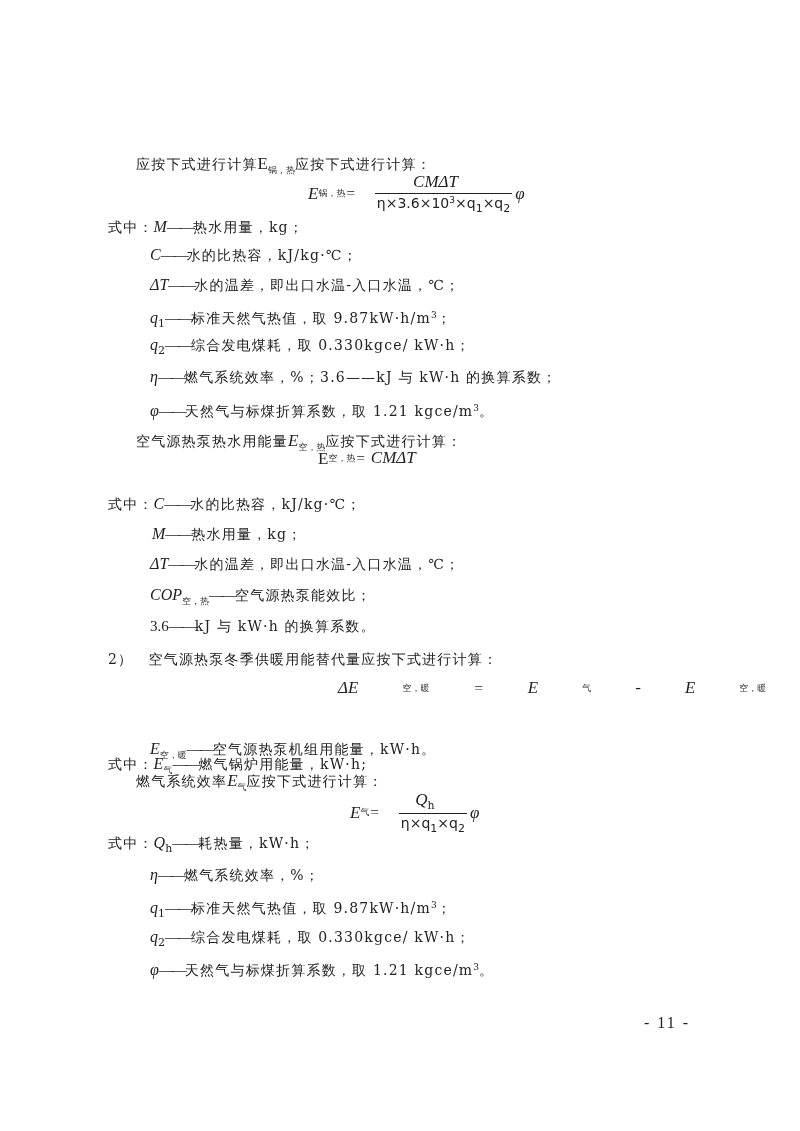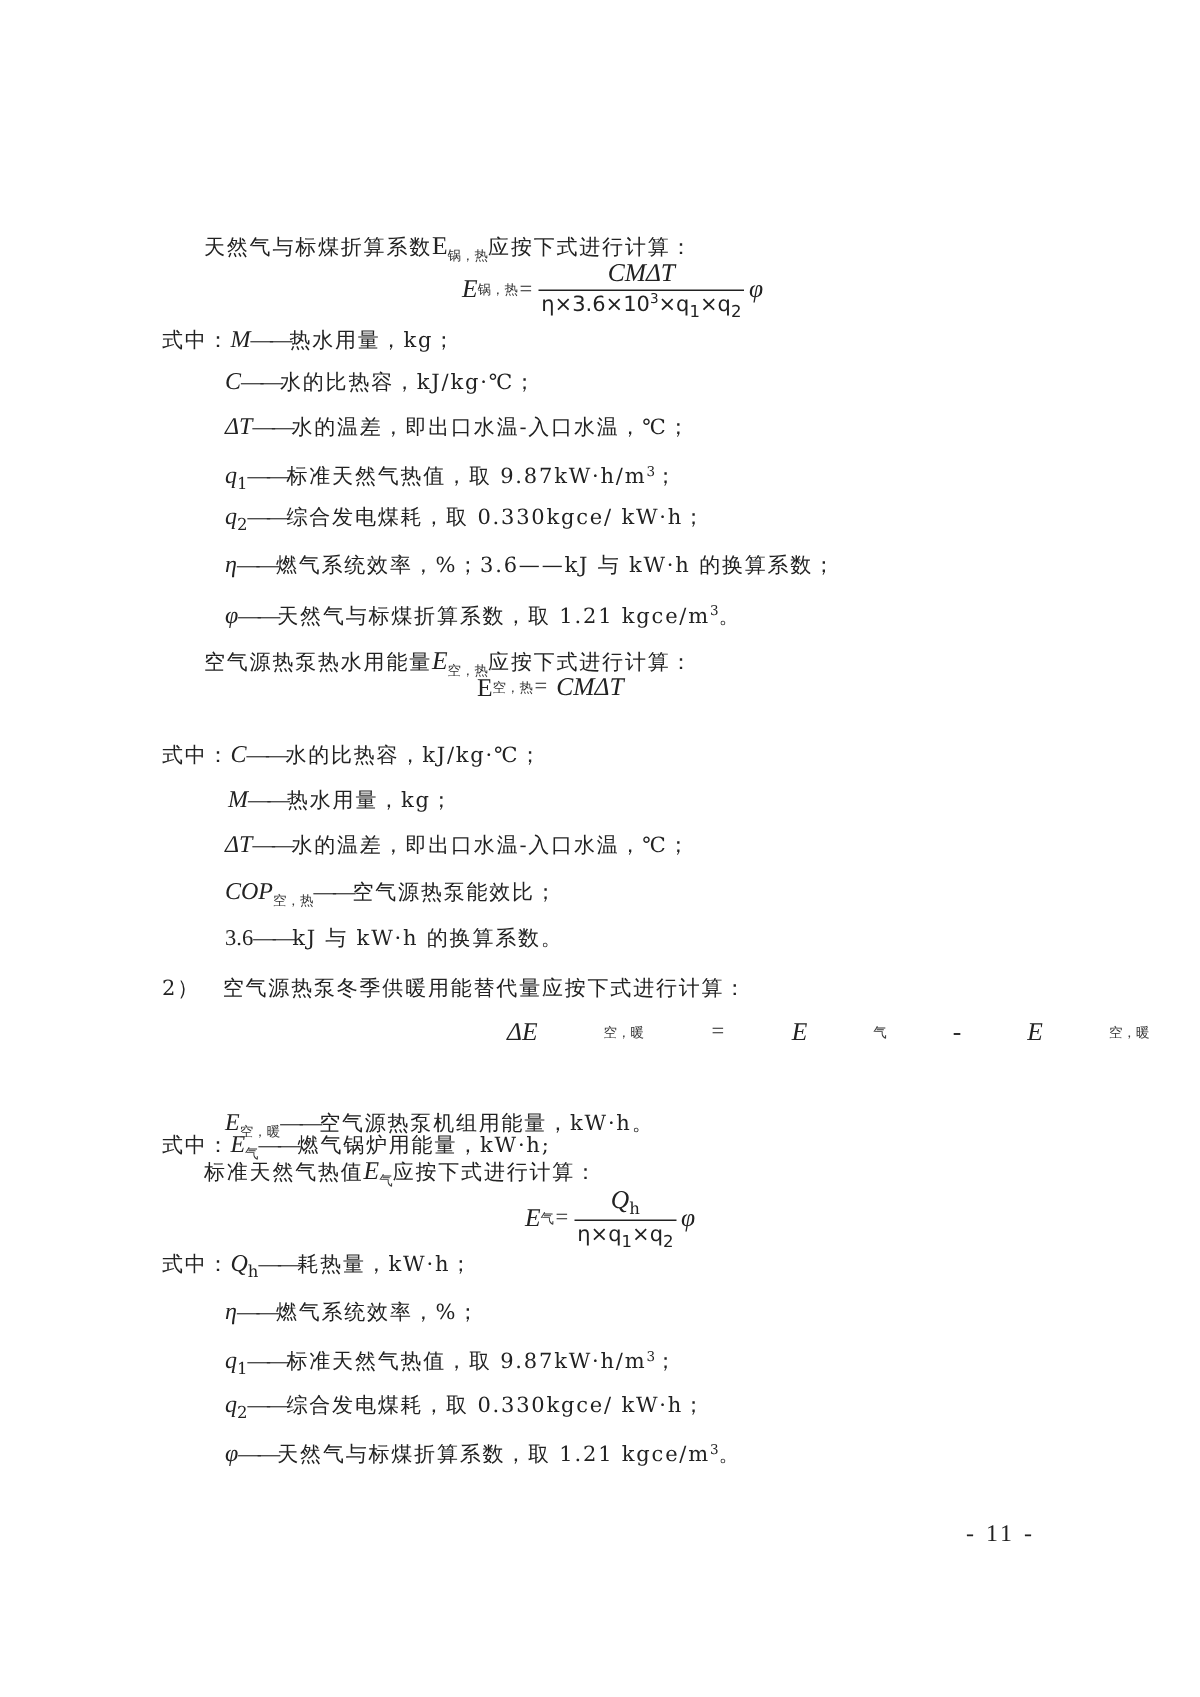--- a/index.html
+++ b/index.html
@@ -17,32 +17,32 @@
     .lat { font-family: "Liberation Serif", serif; font-size: 15px; letter-spacing: 0; }
     .sub { font-size: 9px; vertical-align: -4px; letter-spacing: 0; font-style: normal; font-family: "DejaVu Sans", sans-serif; color: #333; }
     .subn { font-size: 11px; vertical-align: -4px; font-style: normal; letter-spacing: 0; }
     sup { font-size: 9px; vertical-align: 5px; letter-spacing: 0; }
     .dash { letter-spacing: -2px; font-family: "Liberation Serif", serif; font-size: 15px; }
     .formula {
       position: absolute; display: flex; align-items: center; white-space: nowrap;
     }
     .frac { display: inline-flex; flex-direction: column; align-items: center; margin: 0 3px; }
     .frac .num { padding: 0 2px 1px; text-align: center; }
-    .frac .den { border-top: 1px solid #222; padding: 1px 2px 0; text-align: right; }
+    .frac .den { border-top: 1px solid #222; padding: 1px 2px 0; text-align: right; margin-left: 16px; }
     .fs { font-family: "DejaVu Sans", sans-serif; font-size: 14px; }
     .fi { font-family: "Liberation Serif", serif; font-style: italic; font-size: 17px; }
     .fe { font-family: "Liberation Serif", serif; font-size: 17px; }
     .eq { font-size: 15px; margin: 0 1px; }
     .page-num { position: absolute; left: 644px; top: 1014px; font-size: 16px; font-family: "Liberation Serif", serif; letter-spacing: 2px; }
   </style>
 </head>
 <body>
 
 <div class="line" style="left:136px; top:155px;">
-  <span>天然气与标煤折算系数</span><span class="mr" style="font-size:17px">E</span><span class="sub">锅，热</span><span>应按下式进行计算：</span>
+  <span>应按下式进行计算</span><span class="mr" style="font-size:17px">E</span><span class="sub">锅，热</span><span>应按下式进行计算：</span>
 </div>
 
 <div class="formula" style="left:308px; top:172px;">
   <span class="fi">E</span>
     <span class="sub" style="vertical-align:-6px">锅，热</span>
   <span class="fe eq">=</span>
   <span class="frac">
     <span class="num fi">CMΔT</span>
     <span class="den fs"><span>η×3.6×10</span><sup>3</sup><span>×q</span><span class="subn">1</span><span>×q</span><span class="subn">2</span></span>
   </span>
@@ -116,21 +116,21 @@
 </div>
 
 <div class="line" style="left:108px; top:710px;margin-top:45px;">
   <span>式中：</span><span class="m">E</span><span class="sub">气</span><span class="dash">——</span><span>燃气锅炉用能量，kW·h;</span>
 </div>
 <div class="line" style="left:150px; top:740px;">
   <span class="m">E</span><span class="sub">空，暖</span><span class="dash">——</span><span>空气源热泵机组用能量，kW·h。</span>
 </div>
 
 <div class="line" style="left:136px; top:772px;">
-  <span>标准天然气热值</span><span class="m" style="font-size:17px">E</span><span class="sub">气</span><span>应按下式进行计算：</span>
+  <span>燃气系统效率</span><span class="m" style="font-size:17px">E</span><span class="sub">气</span><span>应按下式进行计算：</span>
 </div>
 
 <div class="formula" style="left:350px; top:790px;">
   <span class="fi">E</span>
     <span class="sub" style="vertical-align:-6px">气</span>
   <span class="fe eq">=</span>
   <span class="frac">
     <span class="num"><span class="fi">Q</span><span class="subn">h</span></span>
     <span class="den fs"><span>η×q</span><span class="subn">1</span><span>×q</span><span class="subn">2</span></span>
   </span>

